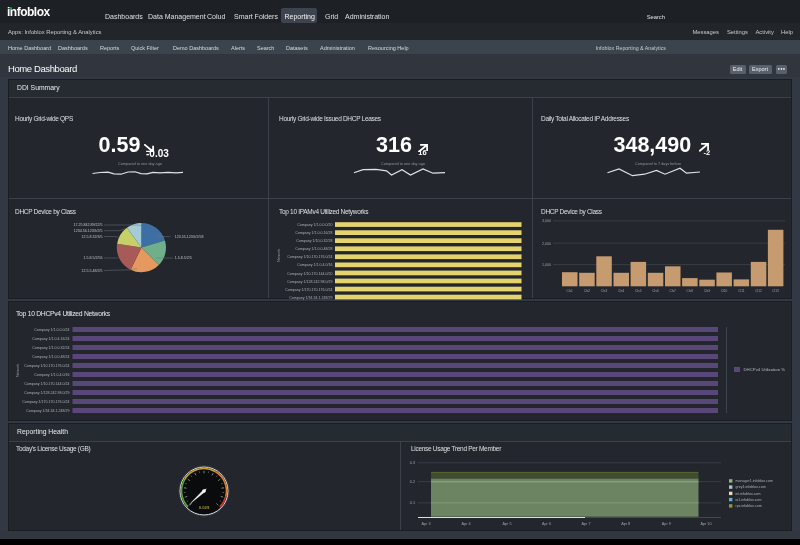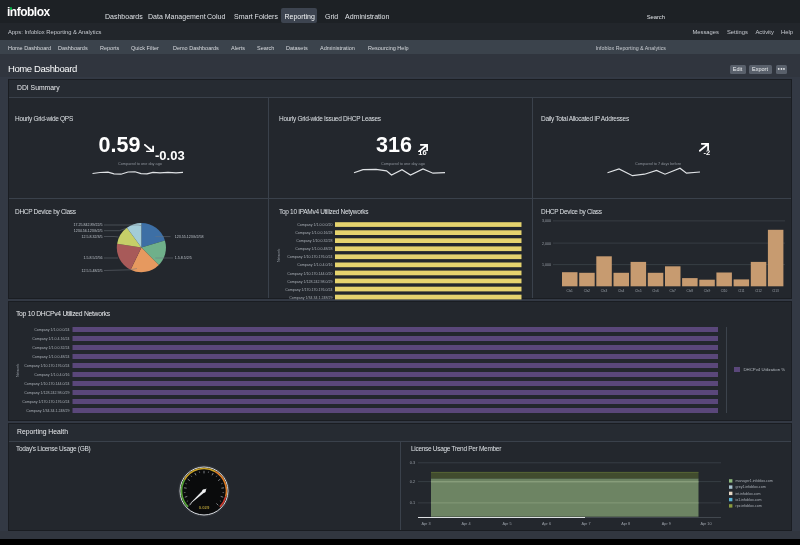--- a/index.html
+++ b/index.html
@@ -59,32 +59,33 @@
 <div class="abs" style="left:9px;top:97px;width:782px;height:1px;background:#3a414b"></div>
 <div class="abs" style="left:9px;top:198px;width:782px;height:1px;background:#3a414b"></div>
 <div class="abs" style="left:268px;top:98px;width:1px;height:200px;background:#3a414b"></div>
 <div class="abs" style="left:532px;top:98px;width:1px;height:200px;background:#3a414b"></div>
 
 <div class="pt" style="left:15px;top:115px">Hourly Grid-wide QPS</div>
 <div class="t" style="left:98.5px;top:133px;font-size:21.5px;font-weight:bold;color:#fff">0.59</div>
 <div class="abs" style="left:144.2px;top:138px;width:10px;height:8.5px"><svg width="10" height="8.5" viewBox="0 0 10 8.5">
         <path d="M0.9 0.8 L8.3 7 M3 7.6 H9.1 M9.1 7.6 V2.5" stroke="#fff" stroke-width="1.75" fill="none" stroke-linecap="square"></path>
       </svg></div>
-<div class="t" style="left:155px;top:147.5px;font-size:13px;font-weight:bold;color:#fff">-0.03</div>
+<div class="t" style="left:146px;top:147.5px;font-size:10px;font-weight:bold;color:#fff">-0.03</div>
 <div class="t" style="left:118px;top:161.5px;font-size:3.8px;color:#8d939b">Compared to one day ago</div>
 
 <div class="pt" style="left:279px;top:115px">Hourly Grid-wide Issued DHCP Leases</div>
 <div class="t" style="left:376px;top:133px;font-size:21.5px;font-weight:bold;color:#fff">316</div>
 <div class="abs" style="left:418px;top:138.3px;width:10px;height:8.5px"><svg width="10" height="8.5" viewBox="0 0 10 8.5">
         <path d="M0.9 7.7 L8.3 1.5 M3 0.9 H9.1 M9.1 0.9 V6" stroke="#fff" stroke-width="1.75" fill="none" stroke-linecap="square"></path>
       </svg></div>
 <div class="t" style="left:418.3px;top:147.5px;font-size:7.5px;font-weight:bold;color:#fff">16</div>
 <div class="t" style="left:381px;top:161.5px;font-size:3.8px;color:#8d939b">Compared to one day ago</div>
 
 <div class="pt" style="left:541px;top:115px">Daily Total Allocated IP Addresses</div>
+<div class="t" style="left:613.5px;top:133px;font-size:21.5px;font-weight:bold;color:#fff">348,490</div>
 <div class="abs" style="left:699.2px;top:137.8px;width:10px;height:8.5px"><svg width="10" height="8.5" viewBox="0 0 10 8.5">
         <path d="M0.9 7.7 L8.3 1.5 M3 0.9 H9.1 M9.1 0.9 V6" stroke="#fff" stroke-width="1.75" fill="none" stroke-linecap="square"></path>
       </svg></div>
 <div class="t" style="left:703.5px;top:147.5px;font-size:7.5px;font-weight:bold;color:#fff">-2</div>
 <div class="t" style="left:635px;top:161.5px;font-size:3.8px;color:#8d939b">Compared to 7 days before</div>
 
 <div class="pt" style="left:15px;top:207.5px">DHCP Device by Class</div>
 <div class="pt" style="left:279px;top:207.5px">Top 10 IPAMv4 Utilized Netyworks</div>
 <div class="pt" style="left:541px;top:207.5px">DHCP Device by Class</div>
 <div class="t" style="left:277px;top:262px;font-size:3.6px;color:#9aa0a8;transform:rotate(-90deg);transform-origin:left top">Network</div>

